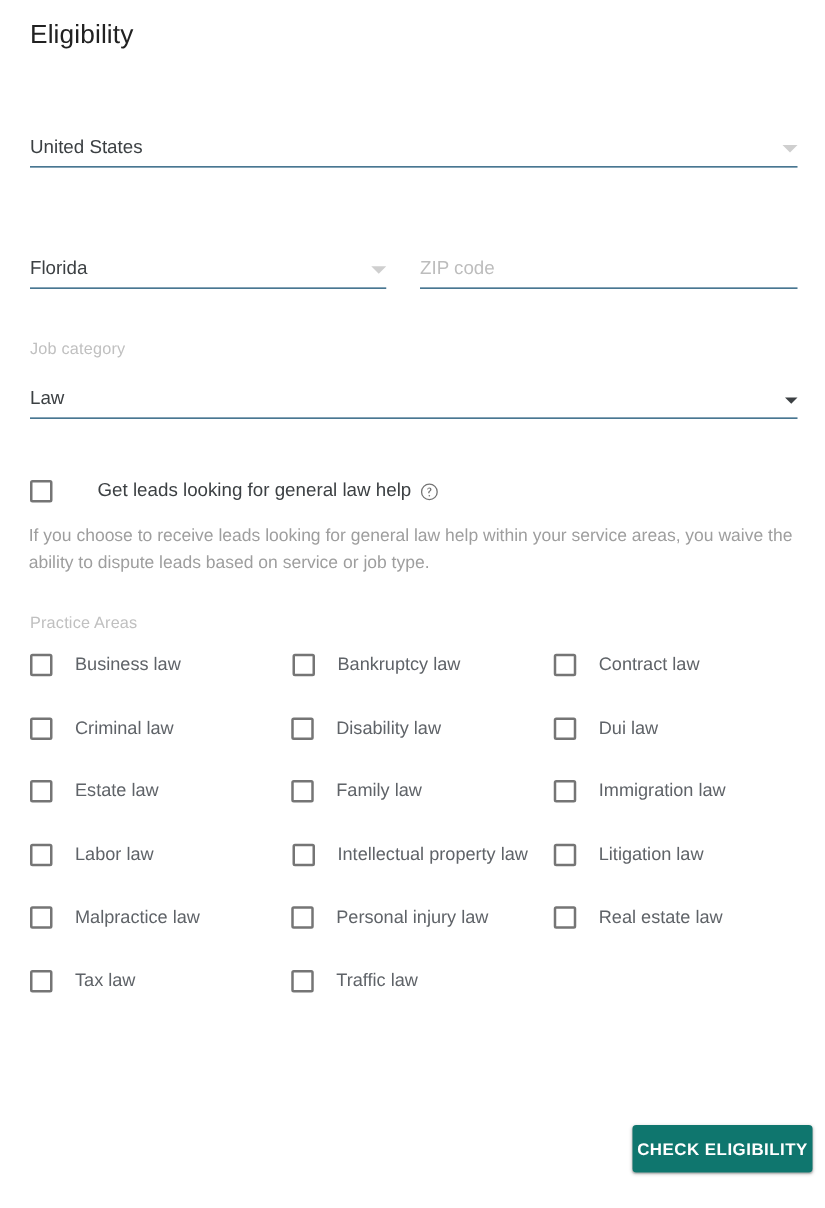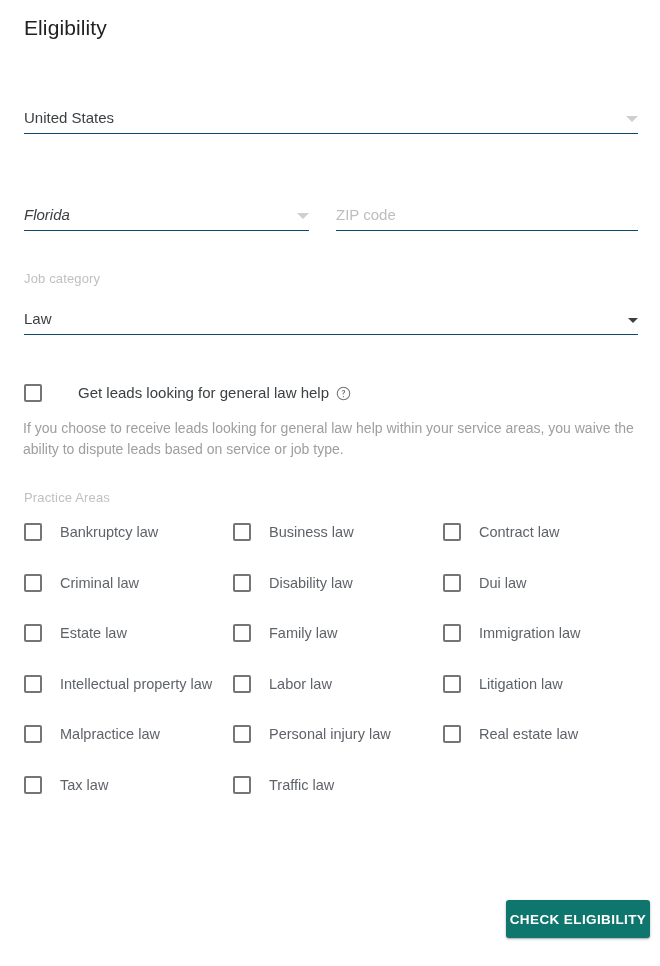--- a/index.html
+++ b/index.html
@@ -67,21 +67,21 @@
   }
   .field .caret.dark {
     border-top-color: #3c4043;
     border-left-width: 5px;
     border-right-width: 5px;
     border-top-width: 5px;
   }
 
   
   #field-country { left: 24px; top: 104px; width: 614px; }
-  #field-state   { left: 24px; top: 201px; width: 285px; font-style: italic; }
+  #field-state   { left: 24px; top: 201px; width: 285px; }
   #field-zip     { left: 336px; top: 201px; width: 302px; }
   #field-jobcat  { left: 24px; top: 305px; width: 614px; }
 
   .float-label {
     position: absolute;
     font-size: 13px;
     line-height: 16px;
     color: #c0c0c0;
     letter-spacing: 0.15px;
   }
@@ -226,28 +226,28 @@
       </svg>
     </span>
   </div>
 
   <div class="general-desc">If you choose to receive leads looking for general law help within your service areas, you waive the ability to dispute leads based on service or job type.</div>
 
   <div class="float-label" id="label-practice">Practice Areas</div>
 
   <div class="pa-grid" id="practice-areas-grid">
       <div class="pa-row">
+        <div class="pa-cell c2">
+          <span class="cb-box"></span>
+          <span class="pa-label">Business law</span>
+        </div>
         <div class="pa-cell c1">
           <span class="cb-box"></span>
           <span class="pa-label">Bankruptcy law</span>
         </div>
-        <div class="pa-cell c2">
-          <span class="cb-box"></span>
-          <span class="pa-label">Business law</span>
-        </div>
         <div class="pa-cell c3">
           <span class="cb-box"></span>
           <span class="pa-label">Contract law</span>
         </div>
       </div>
       <div class="pa-row">
         <div class="pa-cell c1">
           <span class="cb-box"></span>
           <span class="pa-label">Criminal law</span>
         </div>
@@ -268,28 +268,28 @@
         <div class="pa-cell c2">
           <span class="cb-box"></span>
           <span class="pa-label">Family law</span>
         </div>
         <div class="pa-cell c3">
           <span class="cb-box"></span>
           <span class="pa-label">Immigration law</span>
         </div>
       </div>
       <div class="pa-row">
+        <div class="pa-cell c2">
+          <span class="cb-box"></span>
+          <span class="pa-label">Labor law</span>
+        </div>
         <div class="pa-cell c1">
           <span class="cb-box"></span>
           <span class="pa-label">Intellectual property law</span>
         </div>
-        <div class="pa-cell c2">
-          <span class="cb-box"></span>
-          <span class="pa-label">Labor law</span>
-        </div>
         <div class="pa-cell c3">
           <span class="cb-box"></span>
           <span class="pa-label">Litigation law</span>
         </div>
       </div>
       <div class="pa-row">
         <div class="pa-cell c1">
           <span class="cb-box"></span>
           <span class="pa-label">Malpractice law</span>
         </div>

